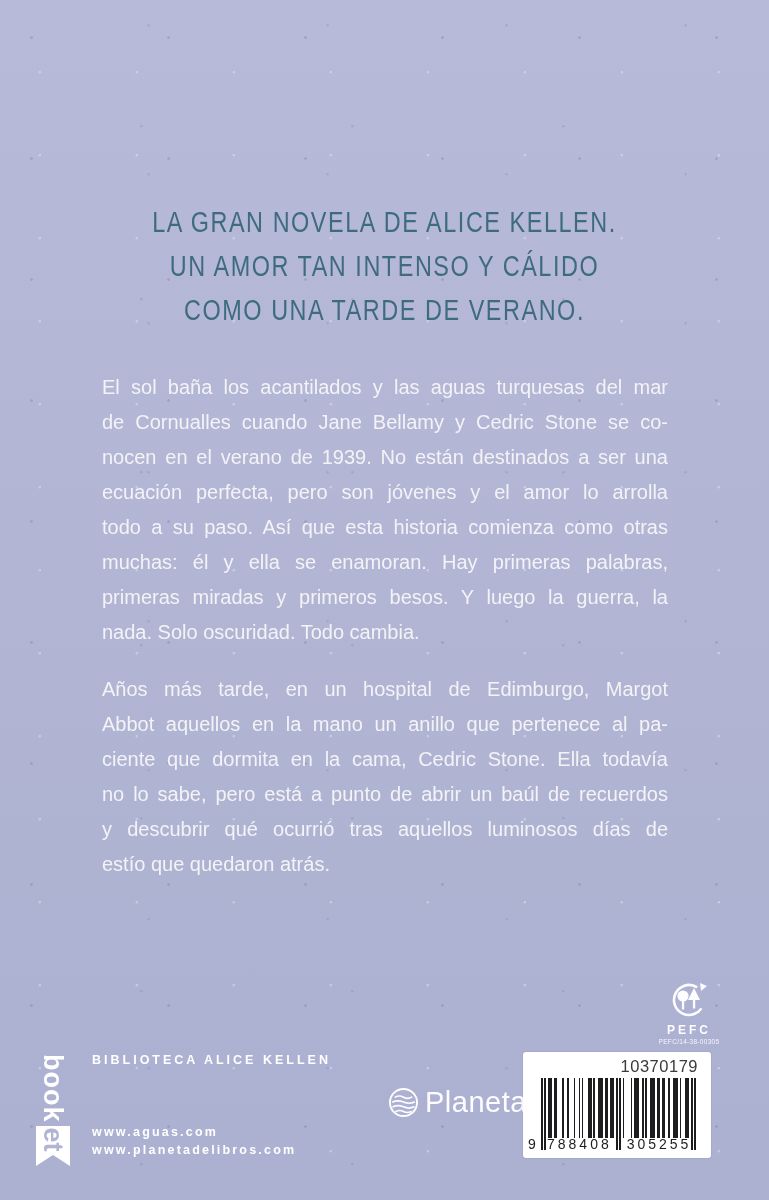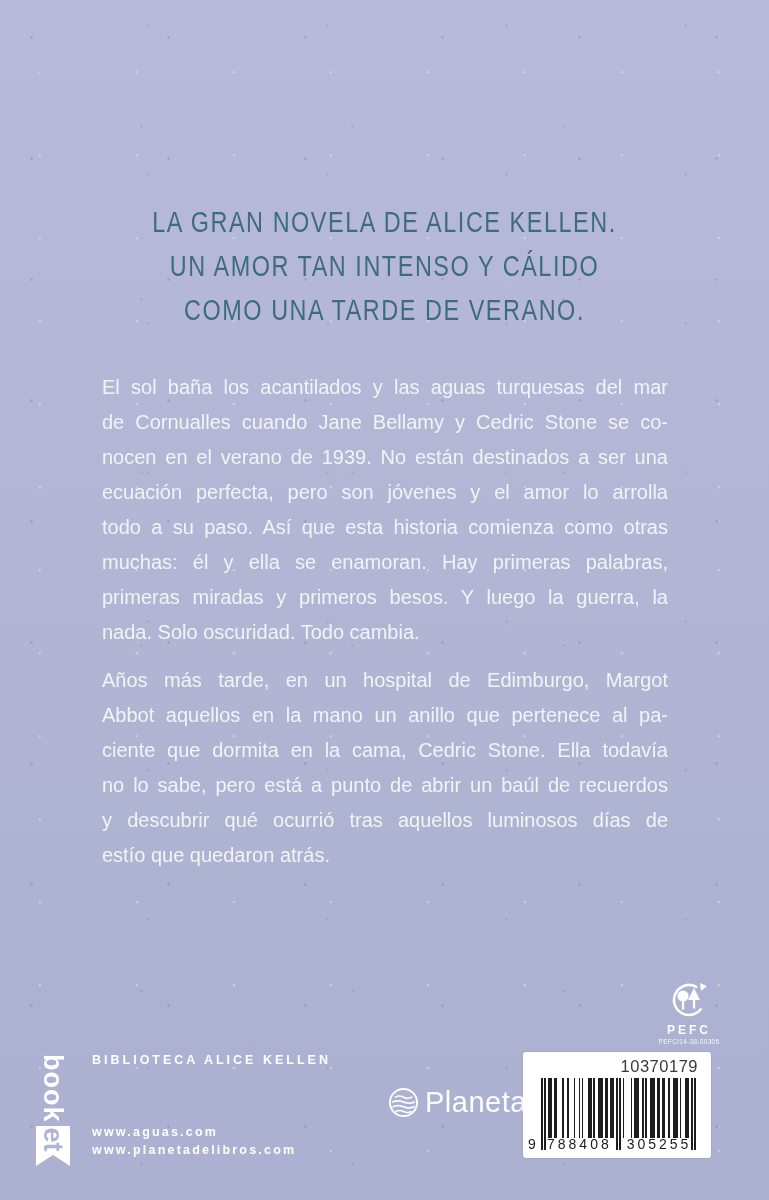--- a/index.html
+++ b/index.html
@@ -27,21 +27,21 @@
     font-size:30px;line-height:44px;letter-spacing:2px;font-weight:400;
     transform:scaleX(.78);transform-origin:50% 0;
   }
   .headline .tline{text-align:center;white-space:nowrap;}
   
   .synopsis{
     position:absolute;top:370px;left:102px;width:566px;
     color:var(--body-text,#f3f3f7);
     font-size:20px;line-height:35px;font-weight:400;
   }
-  .synopsis .para2{margin-top:13px;}
+  .synopsis .para2{margin-top:22px;}
   .synopsis .tline{text-align:left;}
   .synopsis .tline.just{text-align:justify;text-align-last:justify;}
   
   .booket{
     position:absolute;left:36px;top:1054px;width:112px;height:34px;
     transform:rotate(90deg);transform-origin:17px 17px;
     display:flex;align-items:center;
   }
   .bk-book{color:#fff;font-weight:700;font-size:27px;letter-spacing:1px;line-height:34px;}
   .bk-flag{

